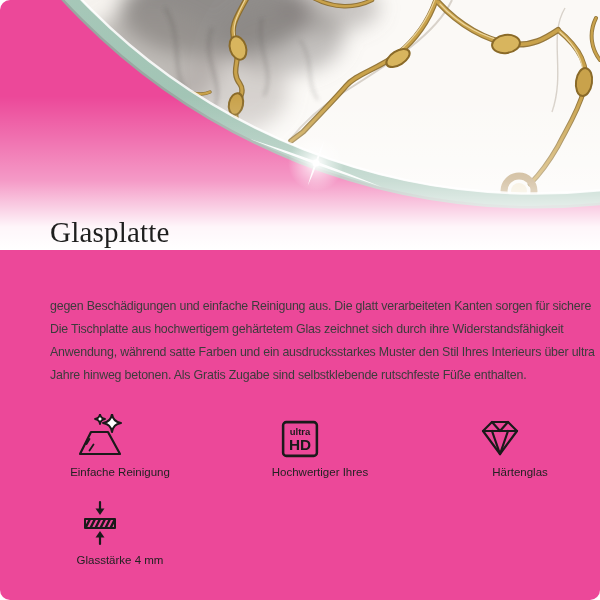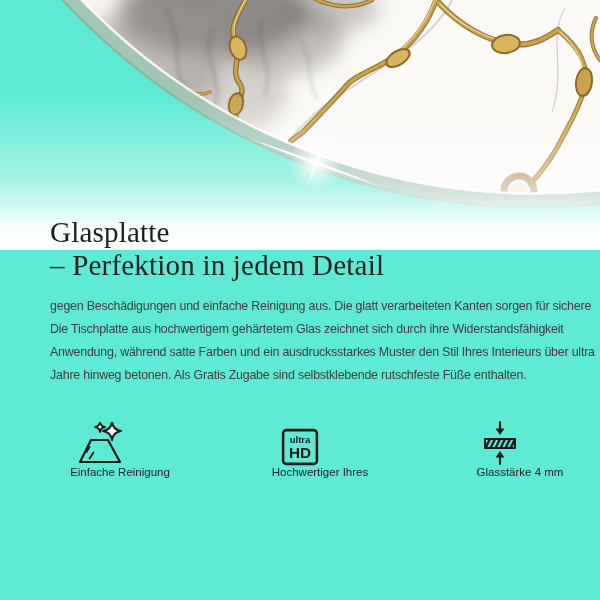--- a/index.html
+++ b/index.html
@@ -1,37 +1,37 @@
 <!DOCTYPE html>
 <html><head>
 <meta charset="utf-8">
 <style>
   html,body{margin:0;padding:0;}
   body{
     width:600px;height:600px;background:#ffffff;overflow:hidden;position:relative;
     font-family:"Liberation Sans", sans-serif;
   }
-  .page{position:absolute;inset:0;background:#5eead4;}
+  .page{position:absolute;inset:0;background:#ec4899;border-radius:10px;}
   .hero{position:absolute;top:0;left:0;width:600px;height:250px;pointer-events:none;}
   .title{
     position:absolute;left:50px;top:216px;margin:0;
     font-family:"Liberation Serif", serif;font-weight:400;color:#1e1e1e;
     font-size:29px;line-height:33px;letter-spacing:.2px;white-space:nowrap;
   }
   .title span{display:block;}
   .desc{
     position:absolute;left:50px;top:295px;color:#3c3c3c;
     font-size:12.4px;letter-spacing:-0.2px;line-height:23px;white-space:nowrap;
   }
   .features{
     position:absolute;left:0;top:404px;width:600px;
     display:grid;grid-template-columns:repeat(3,200px);grid-auto-rows:88px;
   }
   .cell{display:flex;flex-direction:column;align-items:center;justify-content:flex-end;padding-bottom:14px;}
-  .icon-box{height:52px;display:flex;align-items:flex-end;justify-content:flex-start;}
+  .icon-box{height:52px;display:flex;align-items:flex-end;justify-content:flex-start;margin-bottom:8px;}
   .feat-label{font-size:11.5px;color:#222;letter-spacing:0;white-space:nowrap;margin-left:40px;}
   .ico{stroke:#1a1a1a;fill:none;stroke-width:2.2;stroke-linejoin:round;stroke-linecap:round;}
   .ico .fillw{fill:#ffffff;}
   .ico .solid{fill:#1a1a1a;stroke:none;}
   .ico text{stroke:none;fill:#1a1a1a;font-family:"Liberation Sans",sans-serif;font-weight:bold;}
 </style>
 </head>
 <body>
 
 <div class="page">
@@ -142,21 +142,20 @@
       <g fill="#ffffff" opacity="0.95">
         <path d="M-70,0 Q0,-3 70,0 Q0,3 -70,0 Z" transform="rotate(20)"></path>
         <path d="M-24,0 Q0,-2.2 24,0 Q0,2.2 -24,0 Z" transform="rotate(110)"></path>
       </g>
       <circle r="3.5" fill="#ffffff"></circle>
     </g>
   </svg>
 
   <h1 class="title">
     <span>Glasplatte</span>
-    <span>– Perfektion in jedem Detail</span>
   </h1>
 
   <div class="desc">
     <div>gegen Beschädigungen und einfache Reinigung aus. Die glatt verarbeiteten Kanten sorgen für sichere</div>
     <div>Die Tischplatte aus hochwertigem gehärtetem Glas zeichnet sich durch ihre Widerstandsfähigkeit</div>
     <div>Anwendung, während satte Farben und ein ausdrucksstarkes Muster den Stil Ihres Interieurs über ultra</div>
     <div>Jahre hinweg betonen. Als Gratis Zugabe sind selbstklebende rutschfeste Füße enthalten.</div>
   </div>
 
   <div class="features">
@@ -179,20 +178,32 @@
         <svg class="ico" width="38" height="38" viewBox="0 0 36 36">
           <rect x="2" y="2" width="32" height="32" rx="3" stroke-width="2.4"></rect>
           <text x="18" y="14.5" font-size="9" text-anchor="middle">ultra</text>
           <text x="18" y="28.5" font-size="14.5" text-anchor="middle">HD</text>
         </svg>
       </div>
       <div class="feat-label">Hochwertiger Ihres</div>
     </div>
 
 
+    <div class="cell">
+      <div class="icon-box">
+        <svg class="ico" width="48" height="40" viewBox="0 0 48 40">
+          <path d="M7,13 L16,4 L32,4 L41,13 L24,36 Z"></path>
+          <path d="M7,13 L41,13"></path>
+          <path d="M16,4 L24,13 L32,4"></path>
+          <path d="M16,13 L24,36"></path>
+          <path d="M32,13 L24,36"></path>
+        </svg>
+      </div>
+      <div class="feat-label">Härtenglas</div>
+    </div>
 
 
     <div class="cell">
       <div class="icon-box">
         <svg class="ico" width="44" height="46" viewBox="0 0 44 46">
           <defs>
             <clipPath id="barClip">
                 <rect x="8" y="20" width="28" height="7"></rect>
               </clipPath>
           </defs>

